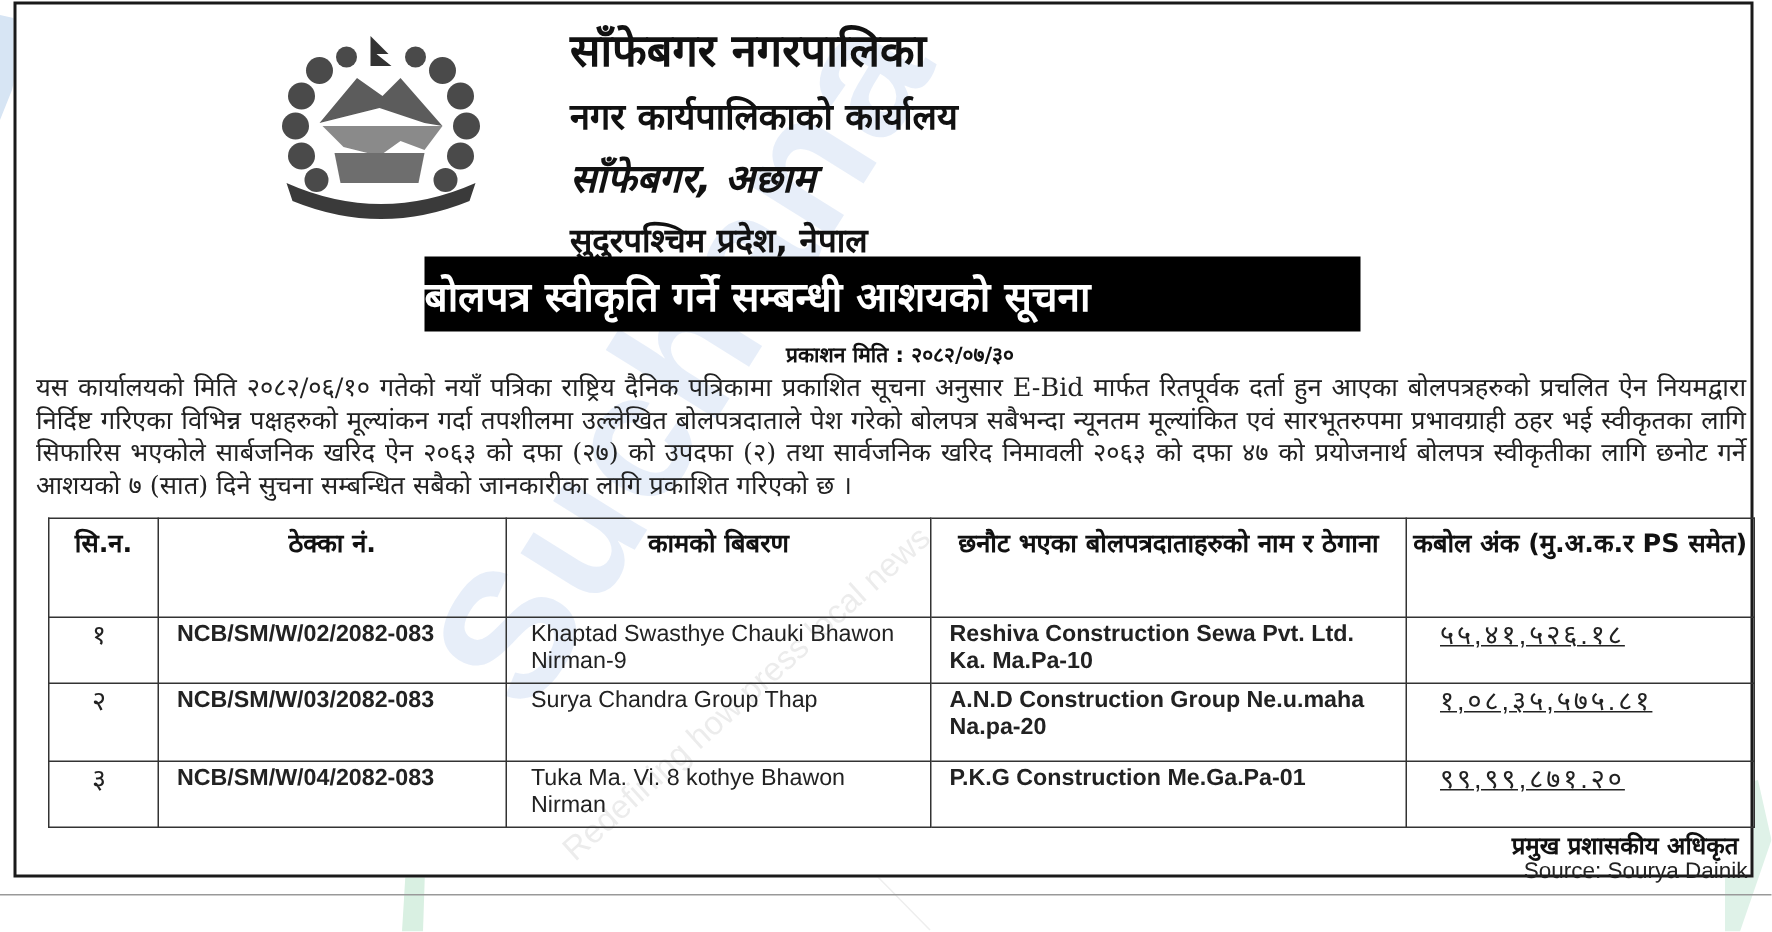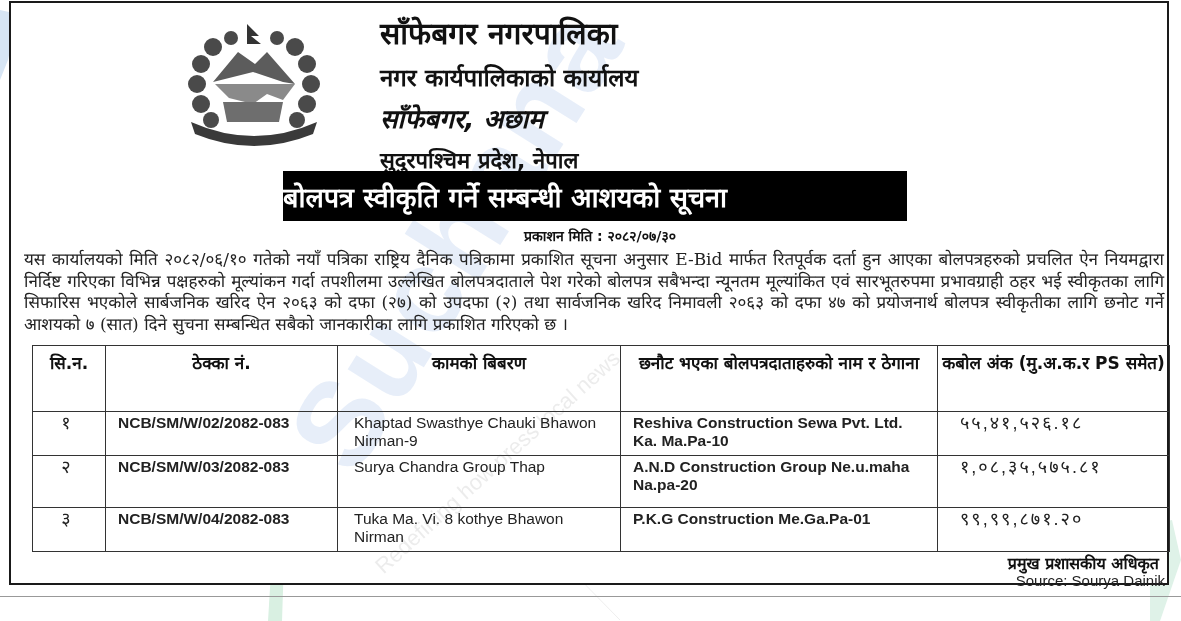--- a/index.html
+++ b/index.html
@@ -49,21 +49,21 @@
       text-align: center; line-height: 26px; margin-top: 37px;
     }
     table.bids td {
       font-family: "Liberation Sans", sans-serif; font-size: 15.5px; line-height: 18px;
       padding: 2px 10px 3px 16px; color: #222;
     }
     table.bids tr.r1 td { height: 38px; }
     table.bids tr.r2 td { height: 46px; }
     table.bids tr.r3 td { height: 38px; }
     td.sn { text-align: center; font-size: 18px !important; padding-left: 4px !important; }
-    td.amt { font-size: 18px !important; letter-spacing: 2px; padding-left: 22px !important; }
+    td.amt { font-size: 18px !important; letter-spacing: 2px; padding-left: 22px !important; text-decoration: underline; }
     td.ct { padding-left: 12px !important; font-weight: bold; }
     .sign { position: absolute; right: 22px; top: 552px; font-size: 16px; font-weight: bold; }
     .rule { position: absolute; left: 0; top: 596px; width: 1181px; height: 1px; background: #999; }
     .source {
       position: absolute; right: 16px; top: 572px; font-family: "Liberation Sans", sans-serif;
       font-size: 15px; color: #222; text-align: right;
     }
   </style>
 </head>
 <body>

